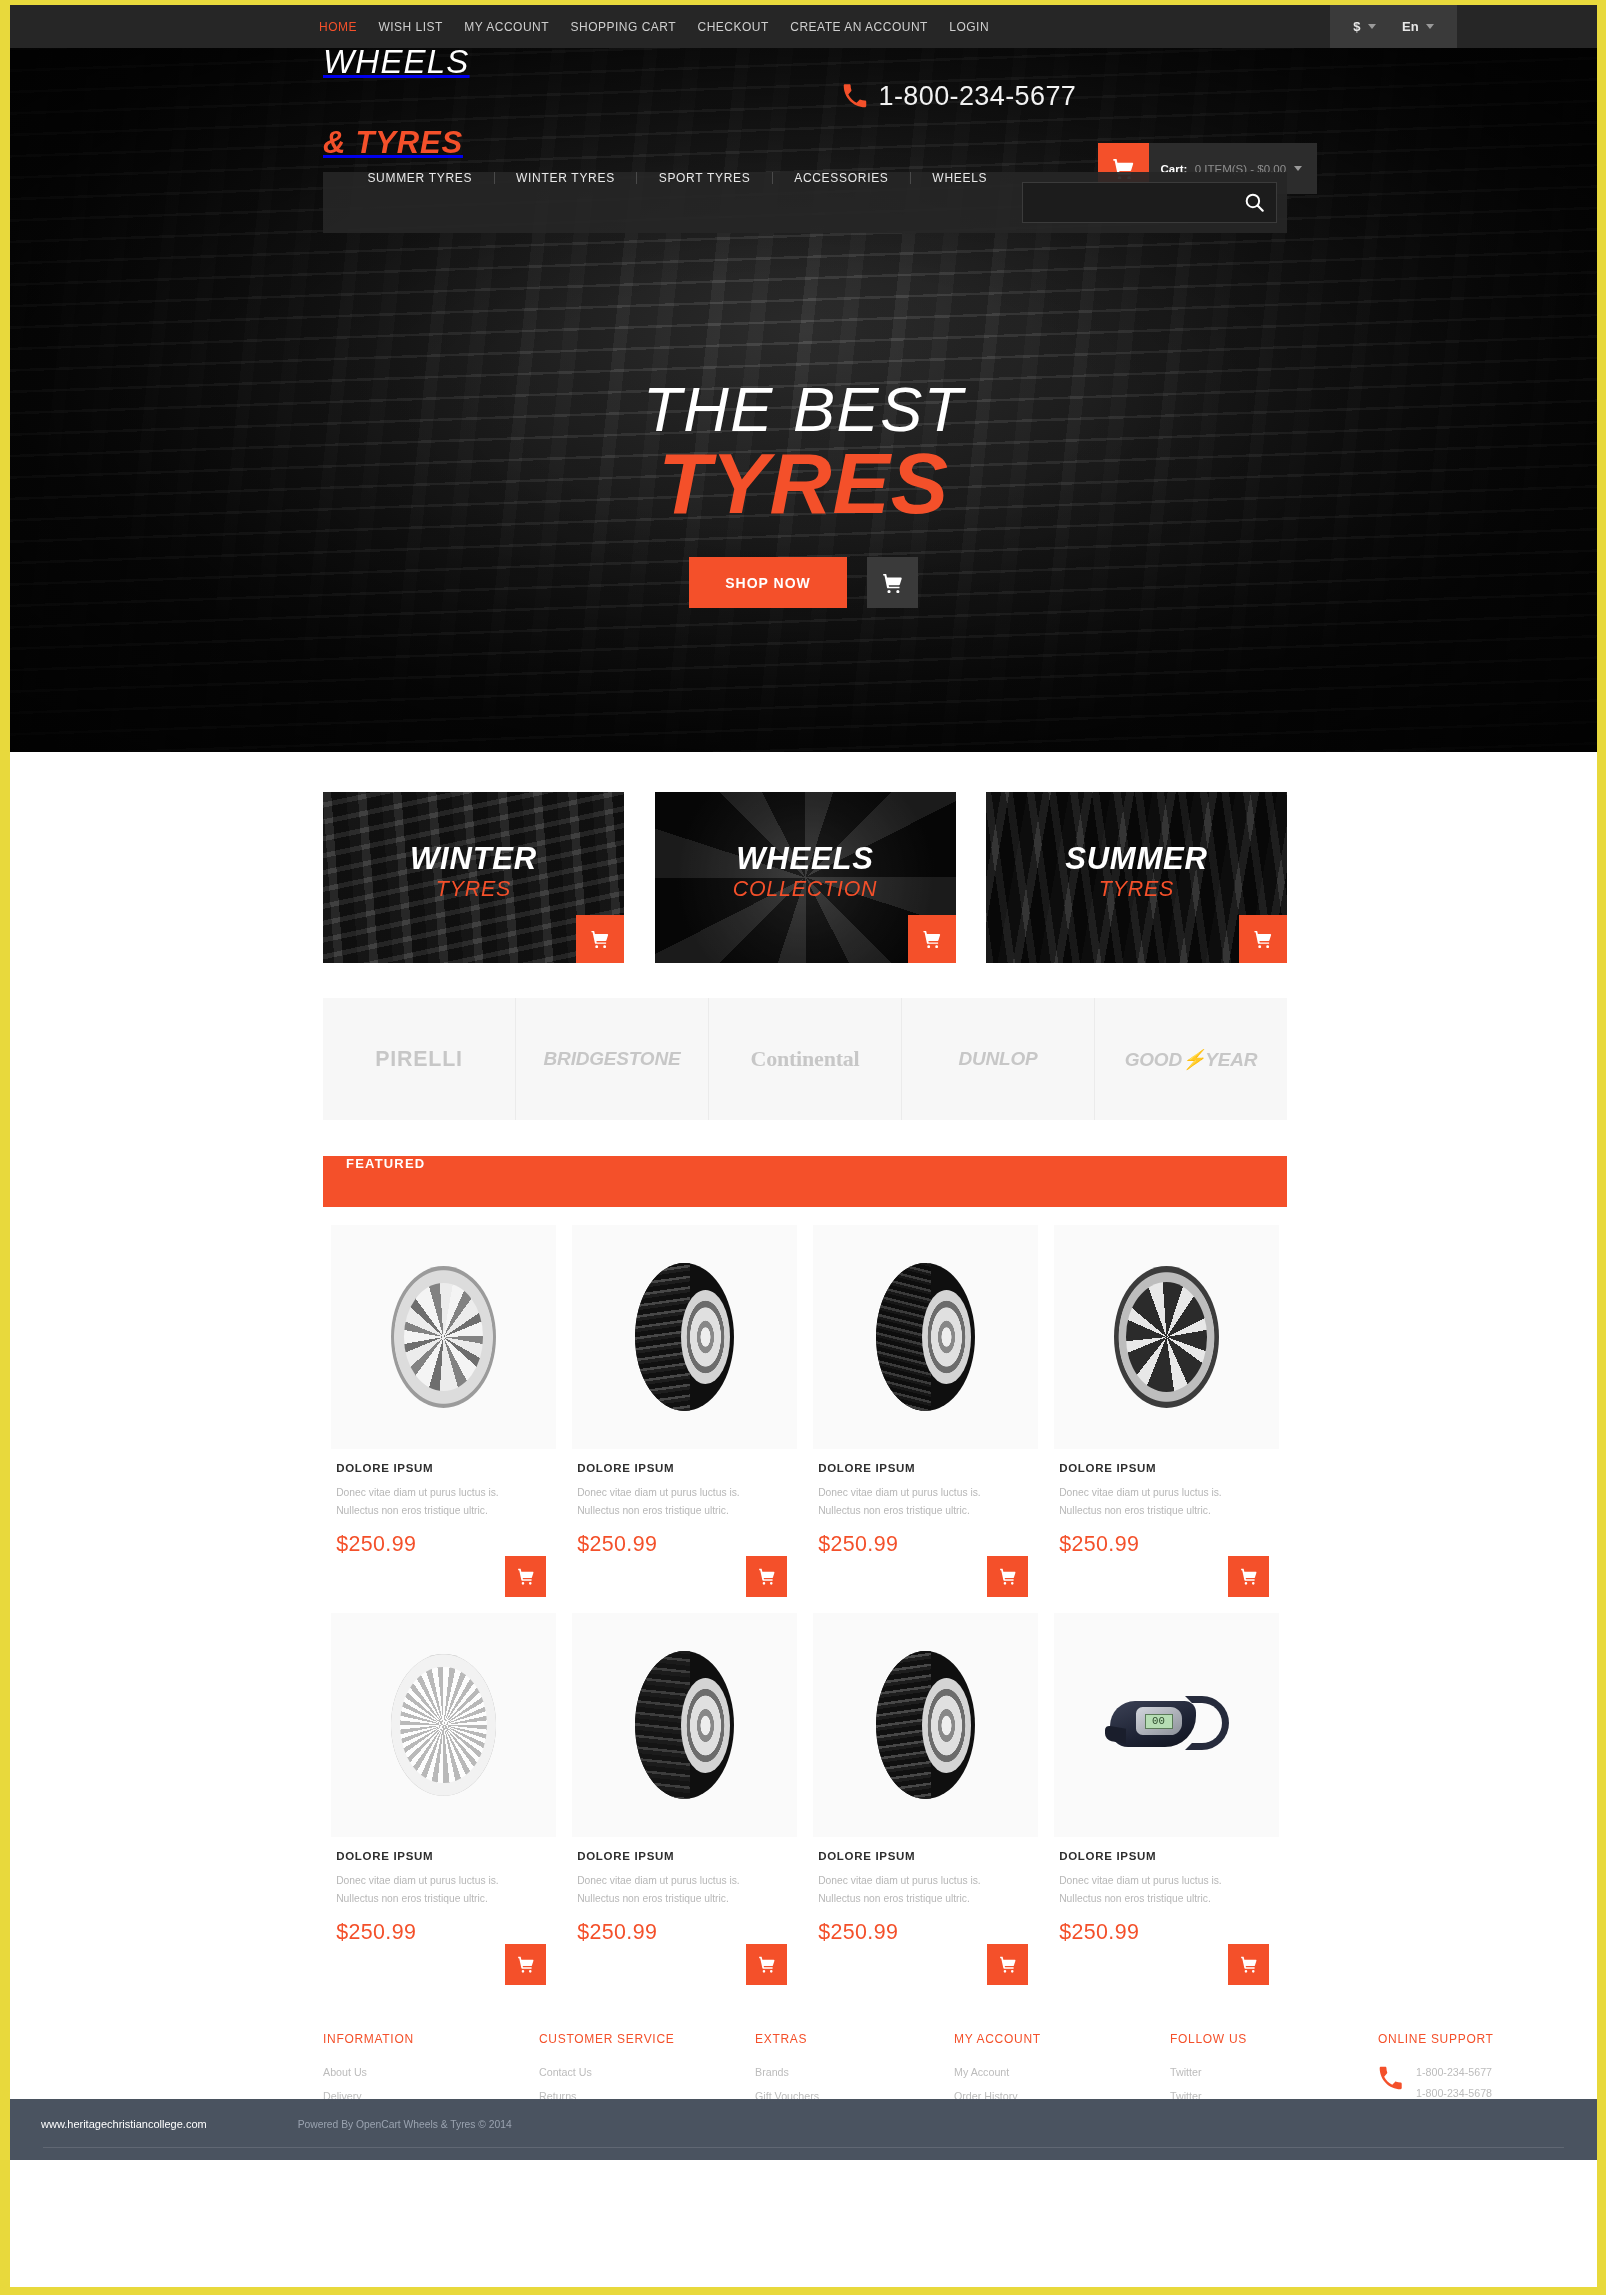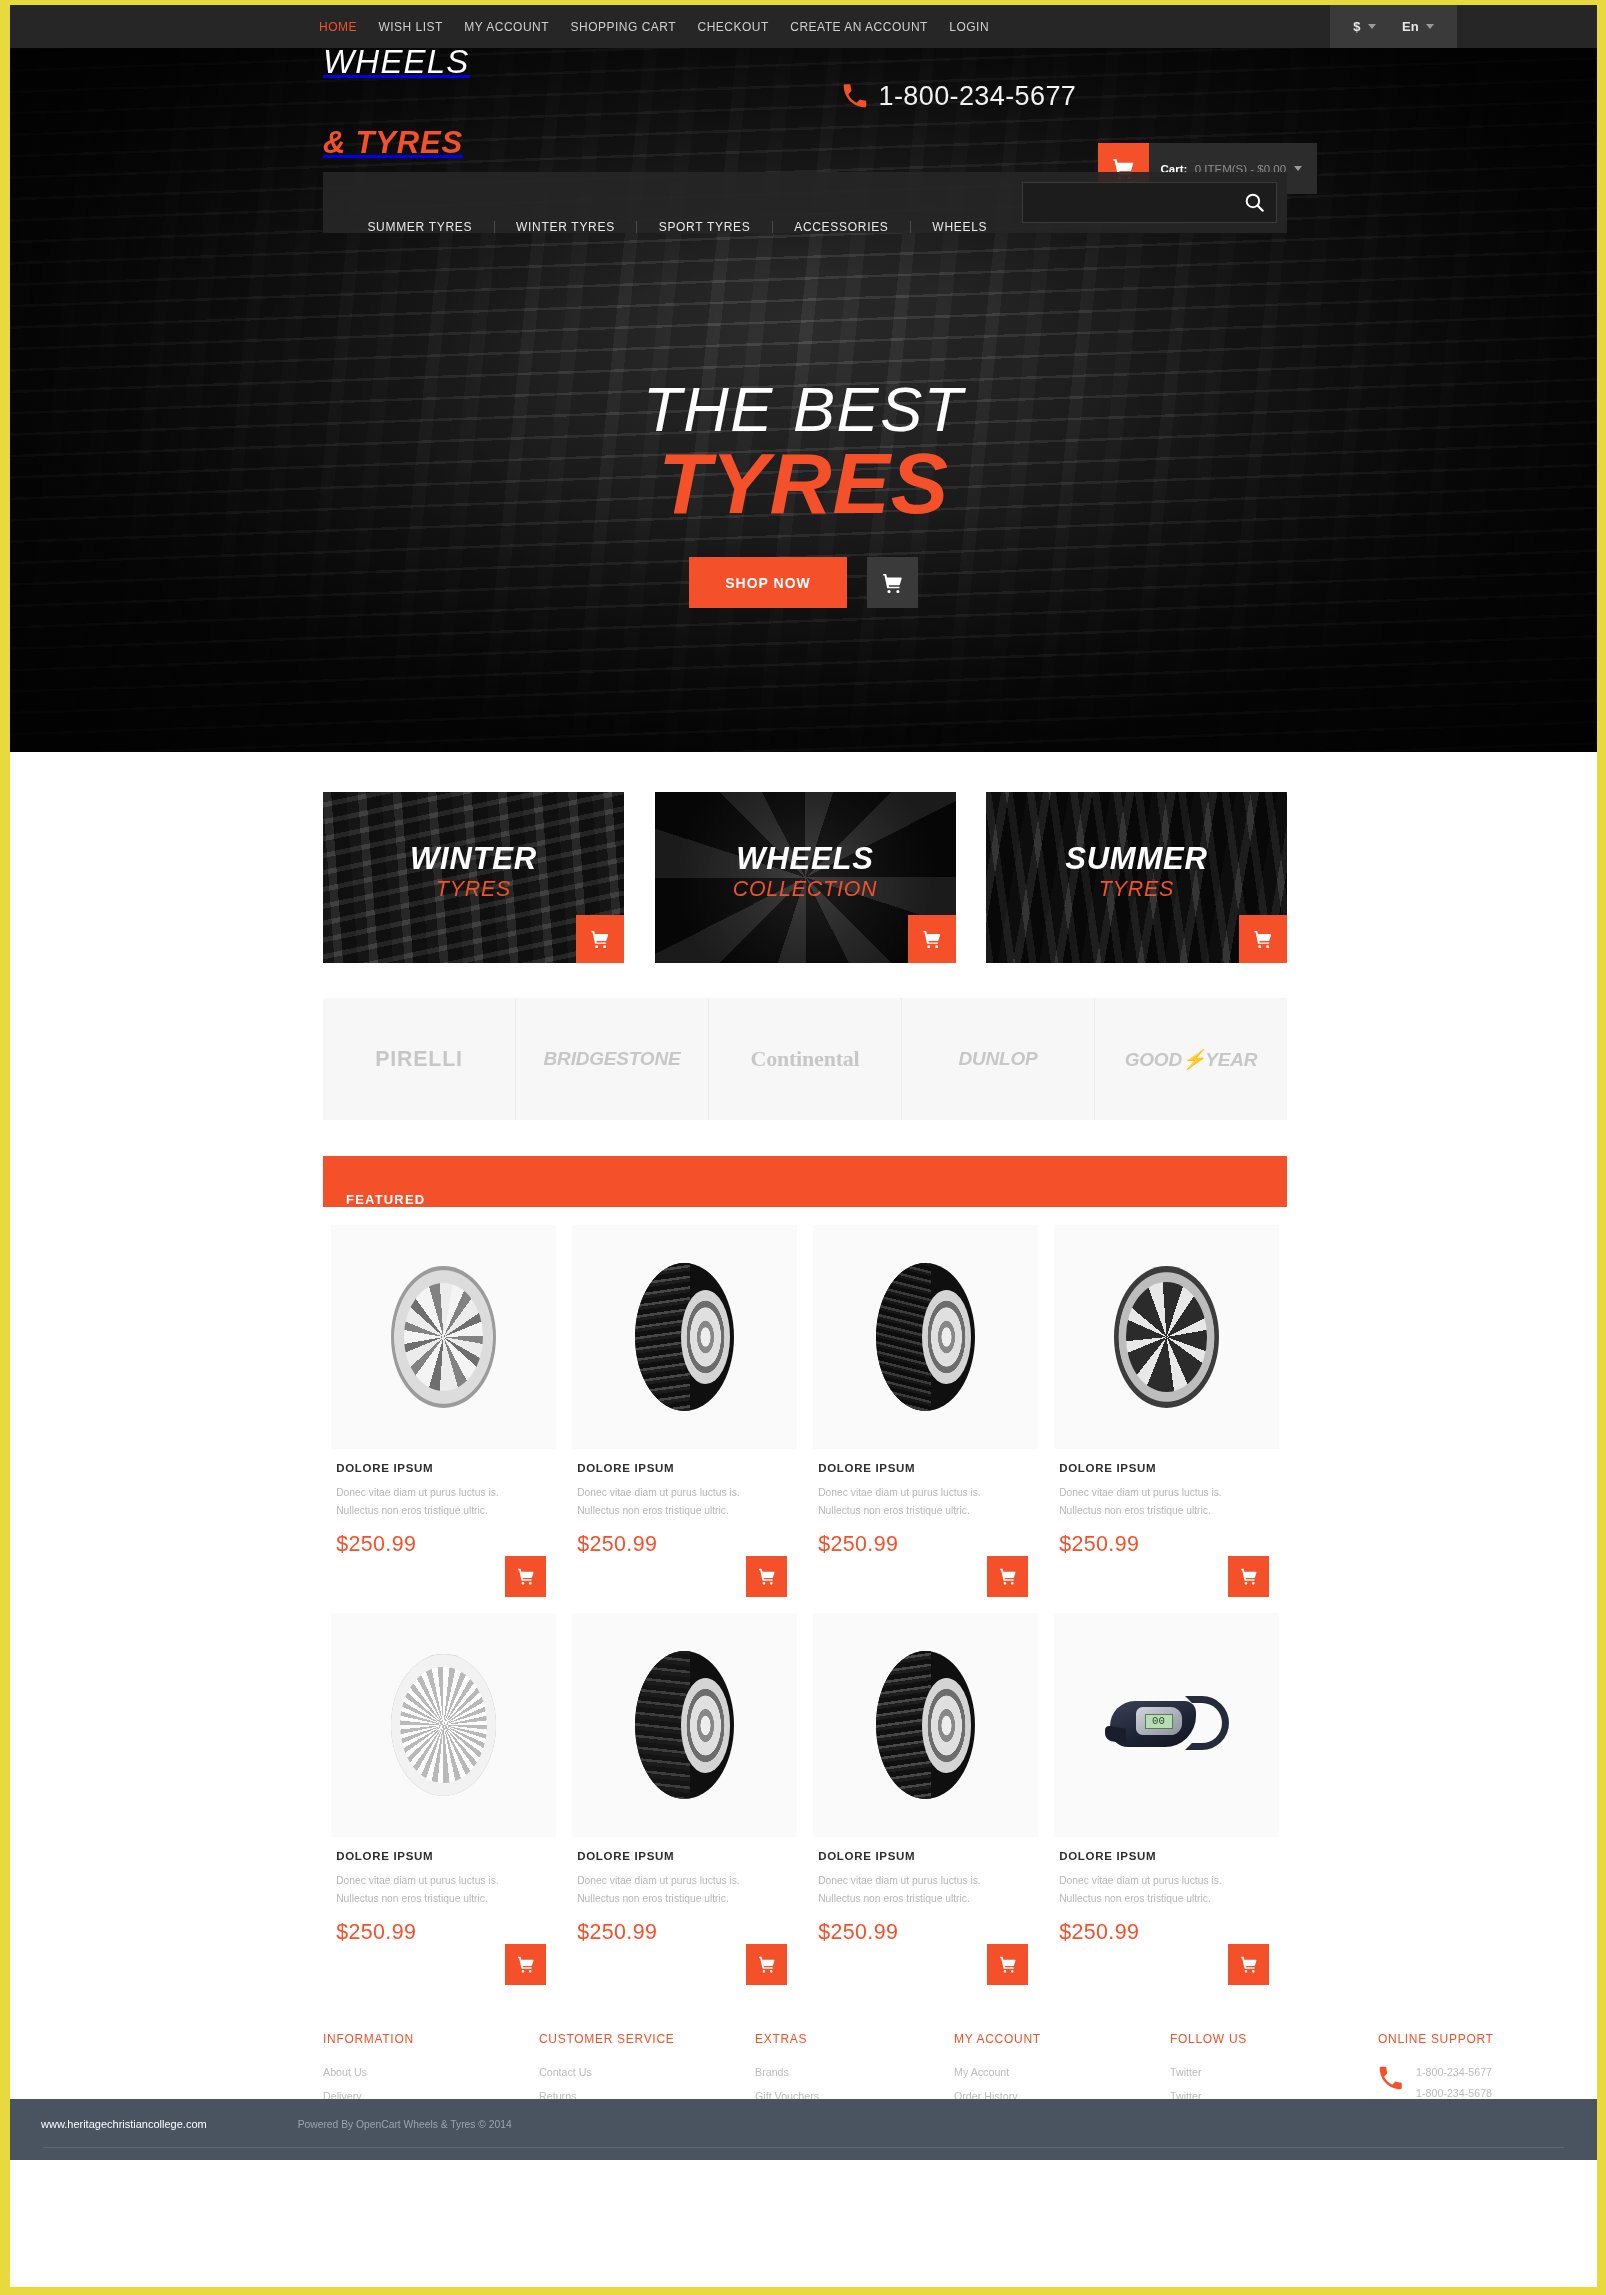--- a/index.html
+++ b/index.html
@@ -168,21 +168,21 @@
   .cart-val { color: #8e8e8e; font-size: 11.5px; white-space: nowrap; }
 
   
   .mainnav {
     position: relative;
     margin: 16.5px 0 0 313px;
     width: 964px;
     height: 61px;
     background: rgba(38,38,38,0.93);
     display: flex;
-    align-items: flex-end;
+    align-items: flex-start;
   }
   .mainnav-links { display: flex; align-items: center; margin-left: 23px; }
   .mainnav-links a {
     color: #e9e9e9;
     font-size: 12px;
     letter-spacing: 0.7px;
     text-decoration: none;
     padding: 0 21.4px;
     border-right: 0.8px solid #4a4a4a;
     white-space: nowrap;
@@ -363,21 +363,21 @@
   .brand:last-child { border-right: none; }
   .brand.serif { font-family: "Liberation Serif", serif; font-style: normal; font-size: 22px; }
   .brand.pirelli { font-style: normal; letter-spacing: 0.8px; font-size: 21.4px; }
 
   
   .featured-head {
     margin: 36px 0 0 313px;
     width: 964px;
     height: 51px;
     background: #f4502a;
-    display: flex; align-items: flex-end;
+    display: flex; align-items: flex-start;
   }
   .featured-head span {
     color: #fff;
     font-size: 13px;
     font-weight: bold;
     letter-spacing: 1.2px;
     margin-left: 23px;
   }
 
   .products {

